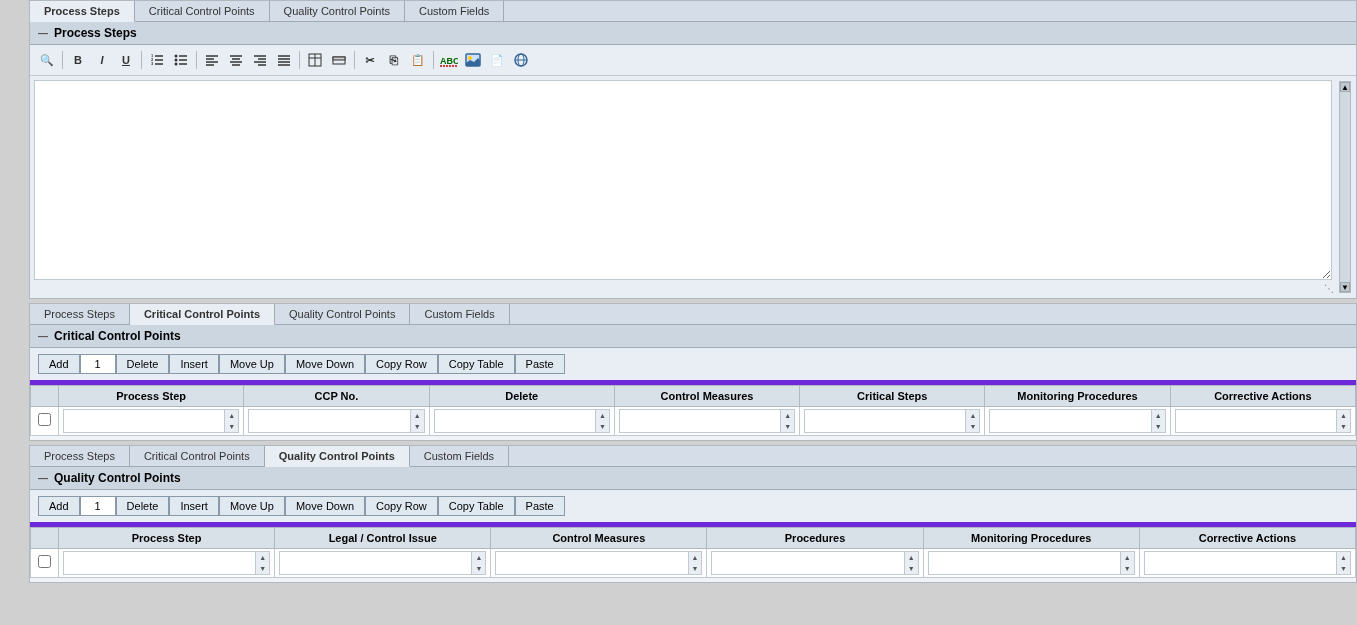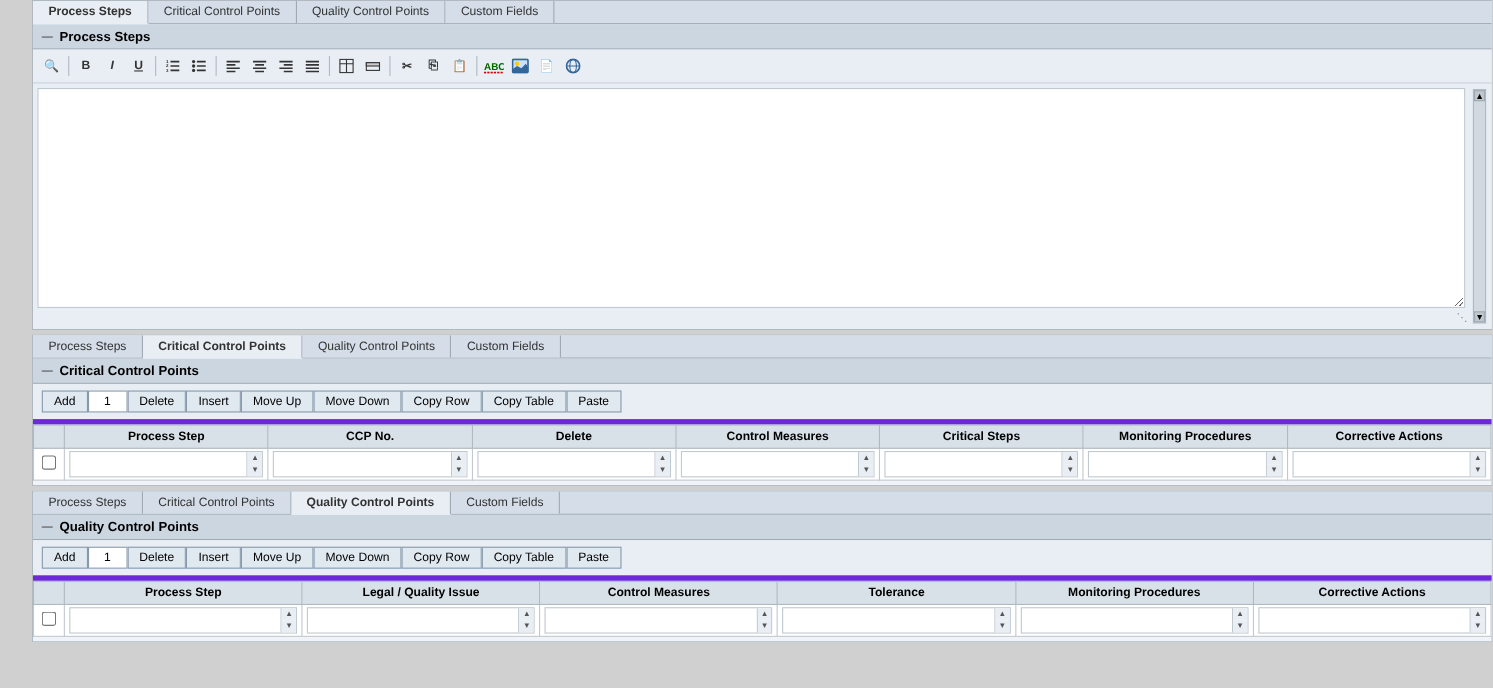--- a/index.html
+++ b/index.html
@@ -486,23 +486,23 @@
     <button class="table-btn">Copy Row</button>
     <button class="table-btn">Copy Table</button>
     <button class="table-btn">Paste</button>
   </div>
   <div class="table-wrapper">
     <table class="data-table">
       <thead>
         <tr>
           <th style="width:28px;"></th>
           <th>Process Step</th>
-          <th>Legal / Quality Issue</th>
+          <th>Legal / Control Issue</th>
           <th>Control Measures</th>
-          <th>Tolerance</th>
+          <th>Procedures</th>
           <th>Monitoring Procedures</th>
           <th>Corrective Actions</th>
         </tr>
       </thead>
       <tbody>
         <tr>
           <td class="checkbox-cell">
             <input type="checkbox" style="">
           </td>
           <td>

